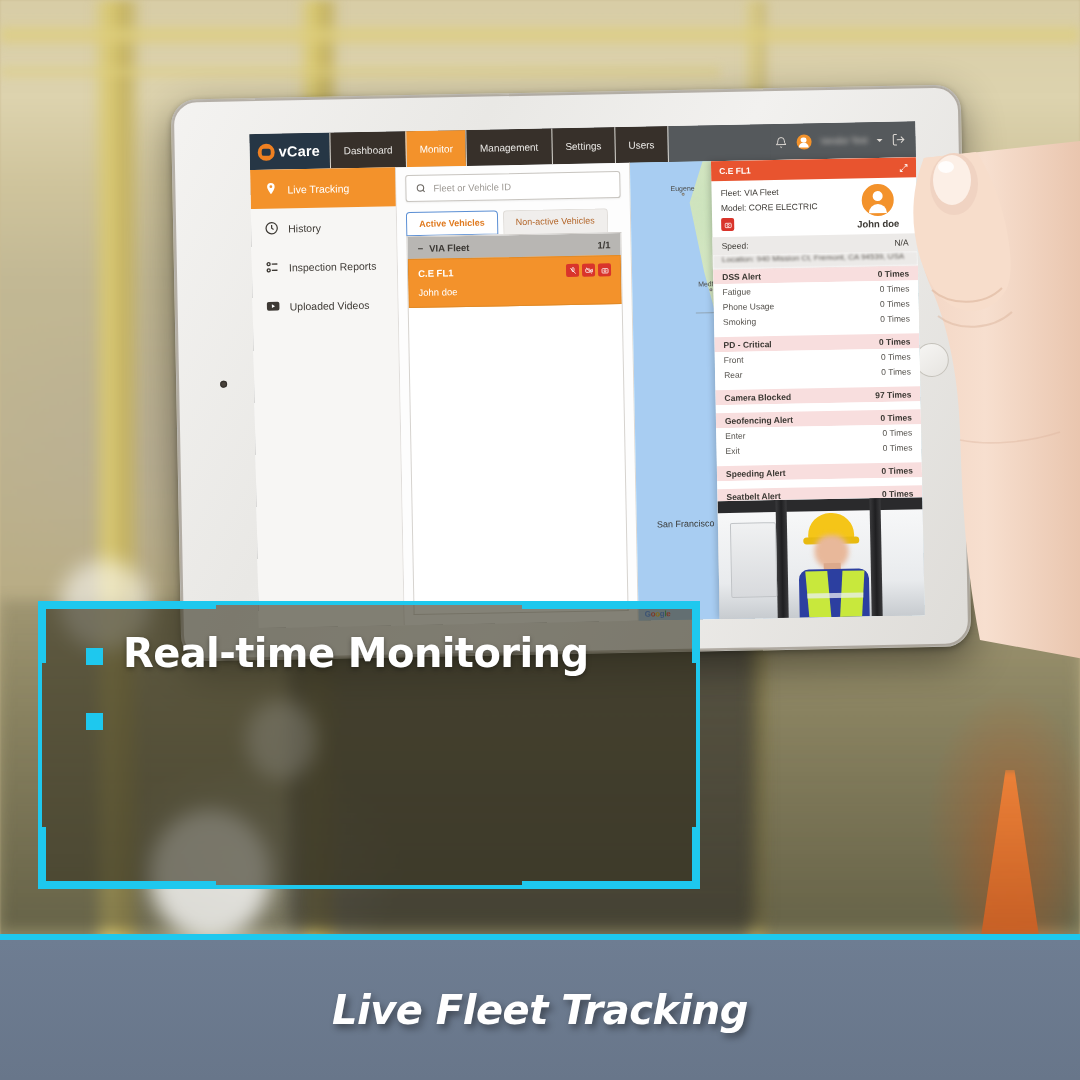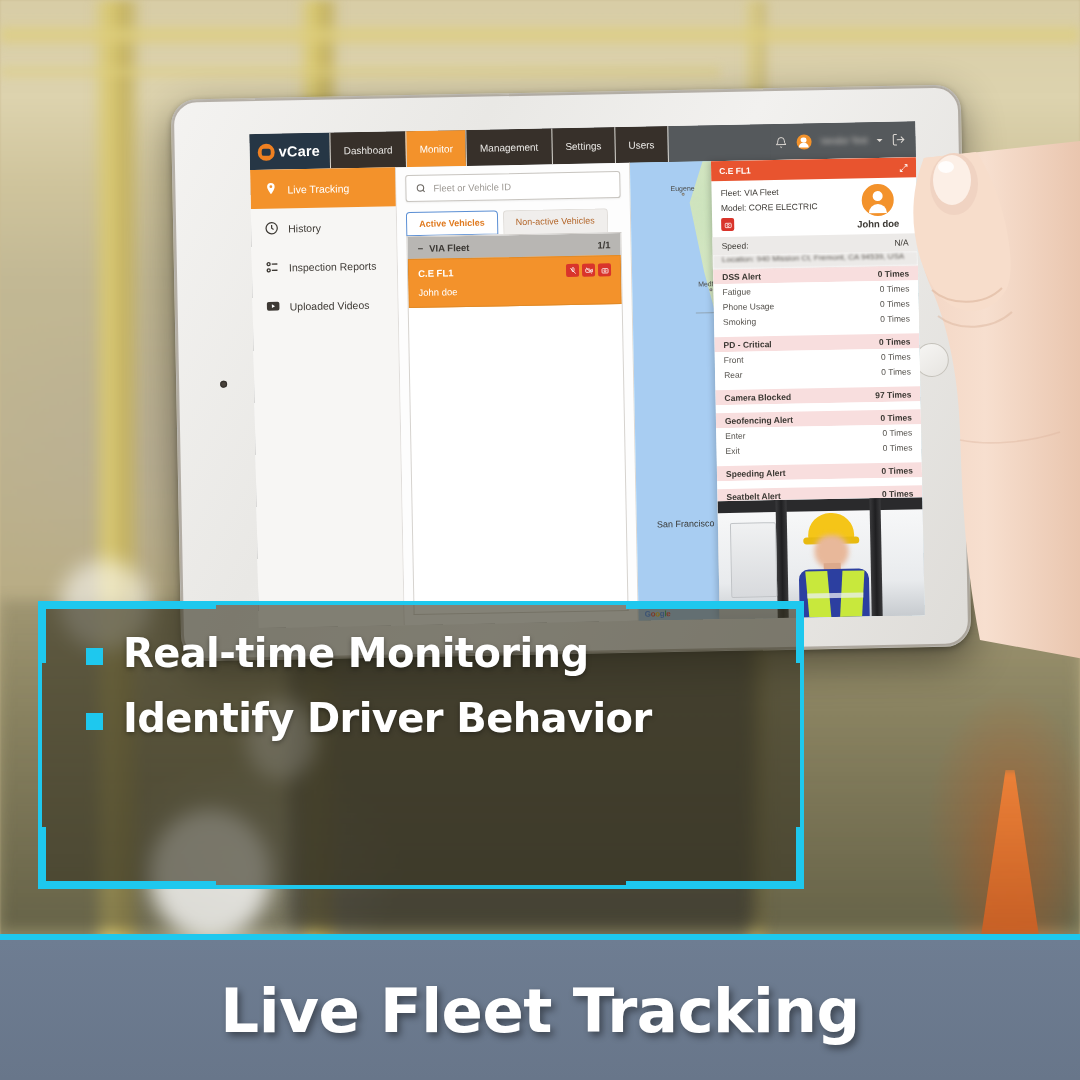--- a/index.html
+++ b/index.html
@@ -369,21 +369,21 @@
   #vest-l { left: 14px; transform: skewX(4deg); }
   #vest-r { left: 48px; transform: skewX(-4deg); }
   #vest-band {
     position: absolute; left: 14px; top: 80px; width: 56px; height: 5px;
     background: #e9eff2; opacity:.75;
   }
 
   
   #callout {
     position: absolute; left: 38px; top: 601px;
-    width: 766px; height: 288px;
+    width: 662px; height: 288px;
     background: rgba(56,54,36,.62);
   }
   .cbr { position: absolute; background: #1ec8ee; }
   
   .cbr.tl-h { left: 0; top: 0; width: 178px; height: 8px; }
   .cbr.tl-v { left: 0; top: 0; width: 8px; height: 62px; }
   .cbr.tr-h { right: 0; top: 0; width: 178px; height: 8px; }
   .cbr.tr-v { right: 0; top: 0; width: 8px; height: 62px; }
   .cbr.bl-h { left: 0; bottom: 0; width: 178px; height: 8px; }
   .cbr.bl-v { left: 0; bottom: 0; width: 8px; height: 62px; }
@@ -407,24 +407,25 @@
   }
 
   
   #banner {
     position: absolute; left: 0; bottom: 0; width: 1080px; height: 146px;
     background: linear-gradient(180deg,#6e7d92,#68768a);
     border-top: 6px solid #1ec8ee;
     display: flex; align-items: center; justify-content: center;
   }
   #banner-title {
-    color: #fff; font-size: 61px; font-weight: 700;
+    color: #fff; font-size: 40px; font-weight: 700;
     font-family: "DejaVu Sans", sans-serif;
     letter-spacing: -.5px;
     text-shadow: 3px 4px 7px rgba(0,0,0,.42);
+    font-style: italic;
   }
 </style>
 </head>
 <body>
 
 <div id="bg-scene"></div>
 <div class="col" style="left:90px;  width:54px;"></div>
 <div class="col" style="left:296px; width:46px;"></div>
 <div class="col" style="left:742px; width:30px; opacity:.6;"></div>
 <div class="beam" style="left:0; top:22px; width:1080px; height:26px;"></div>
@@ -728,20 +729,19 @@
   <div class="cbr mid-t"></div>
   <div class="cbr mid-b"></div>
 
   <div id="bullets">
     <div class="bline">
       <span class="bsq"></span>
       <span class="btxt">Real-time Monitoring</span>
     </div>
     <div class="bline">
       <span class="bsq"></span>
-      <span class="btxt">Identify Driver Behavior</span>
     </div>
   </div>
 </div>
 
 <div id="banner">
   <div id="banner-title">Live Fleet Tracking</div>
 </div>
 
 </body></html>

